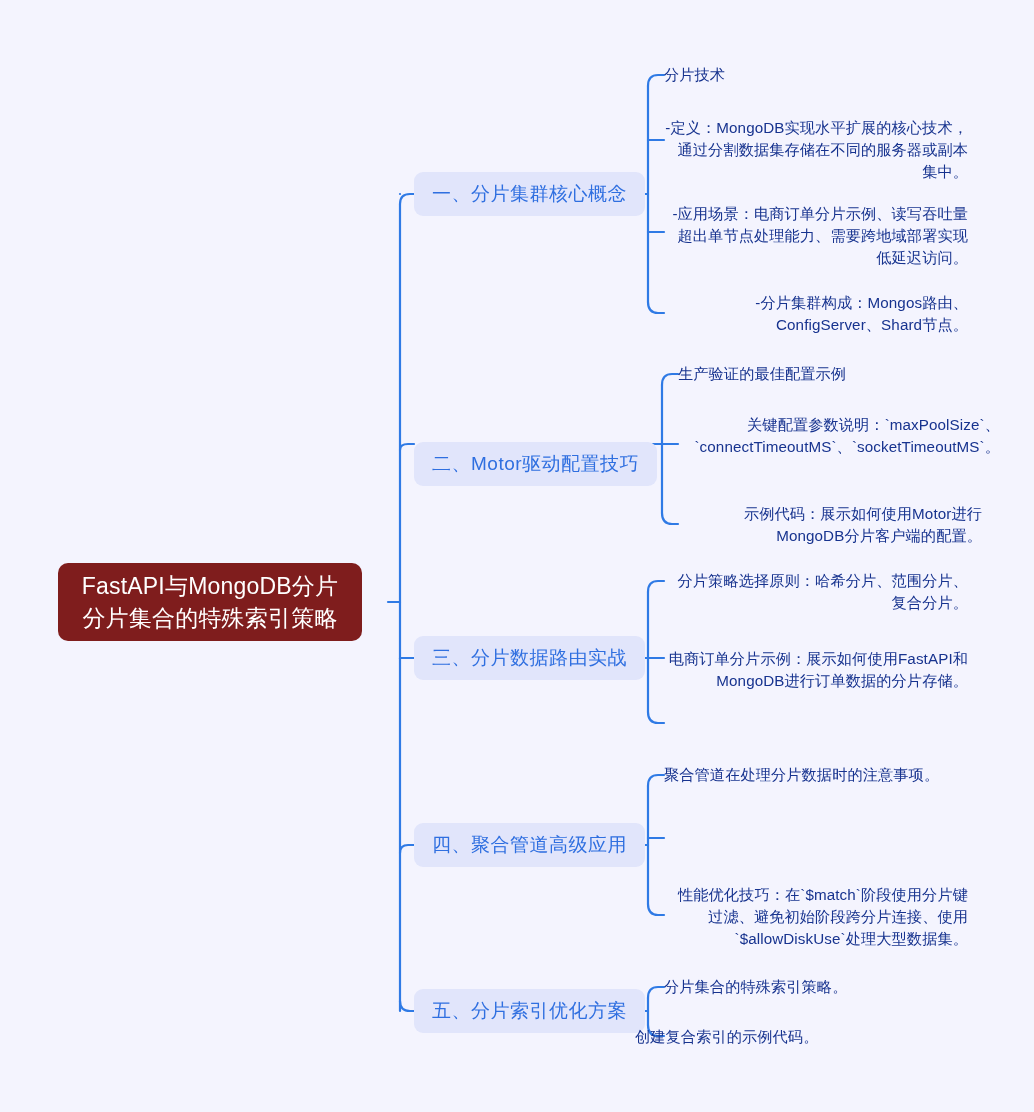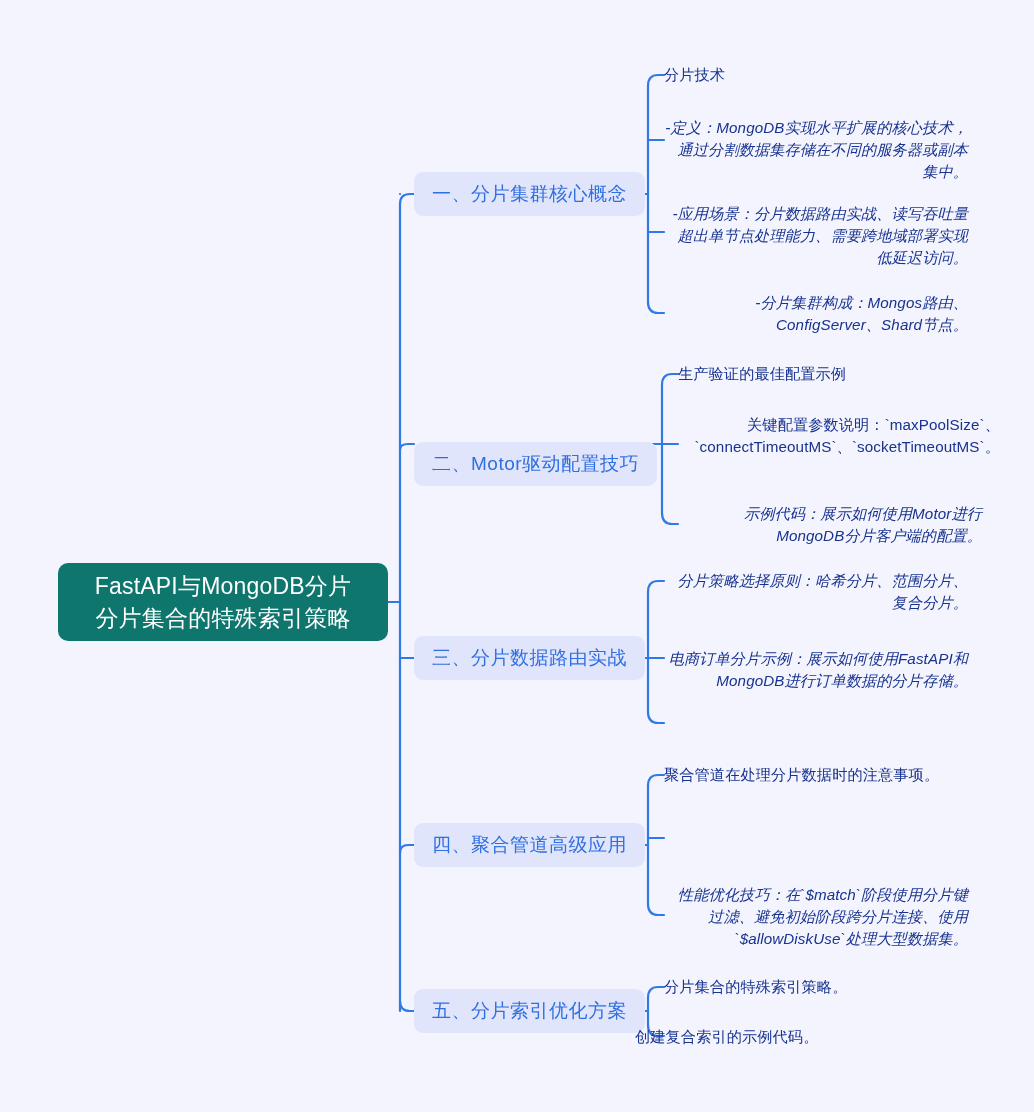--- a/index.html
+++ b/index.html
@@ -21,23 +21,23 @@
     left: 0; top: 0;
     width: 1034px; height: 1112px;
     pointer-events: none;
   }
 
   
   .root-node {
     position: absolute;
     left: 58px;
     top: 563px;
-    width: 330px;
+    width: 304px;
     height: 78px;
-    background: #0f766e;
+    background: #7f1d1d;
     border-radius: 10px;
     display: flex;
     align-items: center;
     justify-content: center;
     text-align: center;
     color: #ffffff;
     font-size: 23px;
     line-height: 32px;
     letter-spacing: .2px;
     padding: 0 14px;
@@ -65,21 +65,21 @@
   
   .leaf {
     position: absolute;
     color: #17338f;
     font-size: 15.2px;
     line-height: 22px;
     letter-spacing: .1px;
     z-index: 3;
     text-align: right;
   }
-  .leaf-w300 { width: 304px; font-style: italic; }
+  .leaf-w300 { width: 304px; }
   .leaf-w320 { width: 322px; }
   .leaf-auto { white-space: nowrap; }
 </style>
 </head>
 <body>
 
 <div id="canvas">
 
   <svg id="wires" viewBox="0 0 1034 1112" width="1034" height="1112" fill="none">
     <g stroke="#2f7ae5" stroke-width="2.2" fill="none" stroke-linecap="round">
@@ -135,21 +135,21 @@
       <span class="root-text">FastAPI与MongoDB分片</span>
       <span class="root-text">分片集合的特殊索引策略</span>
     </div>
   </div>
 
   <div class="branch-node" style="left:414px; top:172px;">
     <span>一、分片集群核心概念</span>
   </div>
   <div class="leaf leaf-auto" style="left:664px; top:64px;">分片技术</div>
   <div class="leaf leaf-w300" style="left:664px; top:117px;">-定义：MongoDB实现水平扩展的核心技术，通过分割数据集存储在不同的服务器或副本集中。</div>
-  <div class="leaf leaf-w300" style="left:664px; top:203px;">-应用场景：分片数据路由实战、读写吞吐量超出单节点处理能力、需要跨地域部署实现低延迟访问。</div>
+  <div class="leaf leaf-w300" style="left:664px; top:203px;">-应用场景：电商订单分片示例、读写吞吐量超出单节点处理能力、需要跨地域部署实现低延迟访问。</div>
   <div class="leaf leaf-w300" style="left:664px; top:292px;">-分片集群构成：Mongos路由、ConfigServer、Shard节点。</div>
 
   <div class="branch-node" style="left:414px; top:442px;">
     <span>二、Motor驱动配置技巧</span>
   </div>
   <div class="leaf leaf-auto" style="left:678px; top:363px;">生产验证的最佳配置示例</div>
   <div class="leaf leaf-w320" style="left:678px; top:414px;">关键配置参数说明：`maxPoolSize`、`connectTimeoutMS`、`socketTimeoutMS`。</div>
   <div class="leaf leaf-w300" style="left:678px; top:503px;">示例代码：展示如何使用Motor进行MongoDB分片客户端的配置。</div>
 
   <div class="branch-node" style="left:414px; top:636px;">

